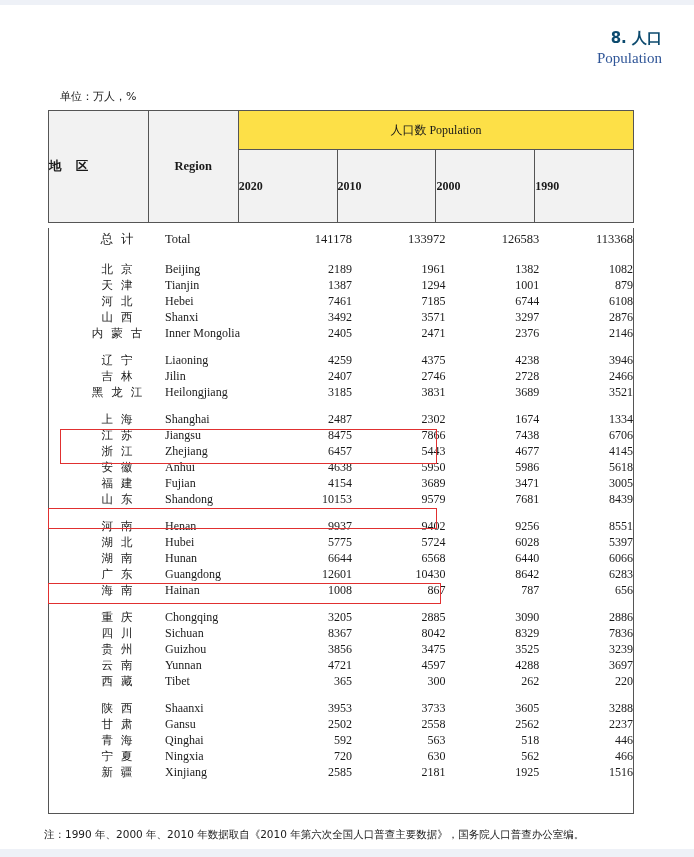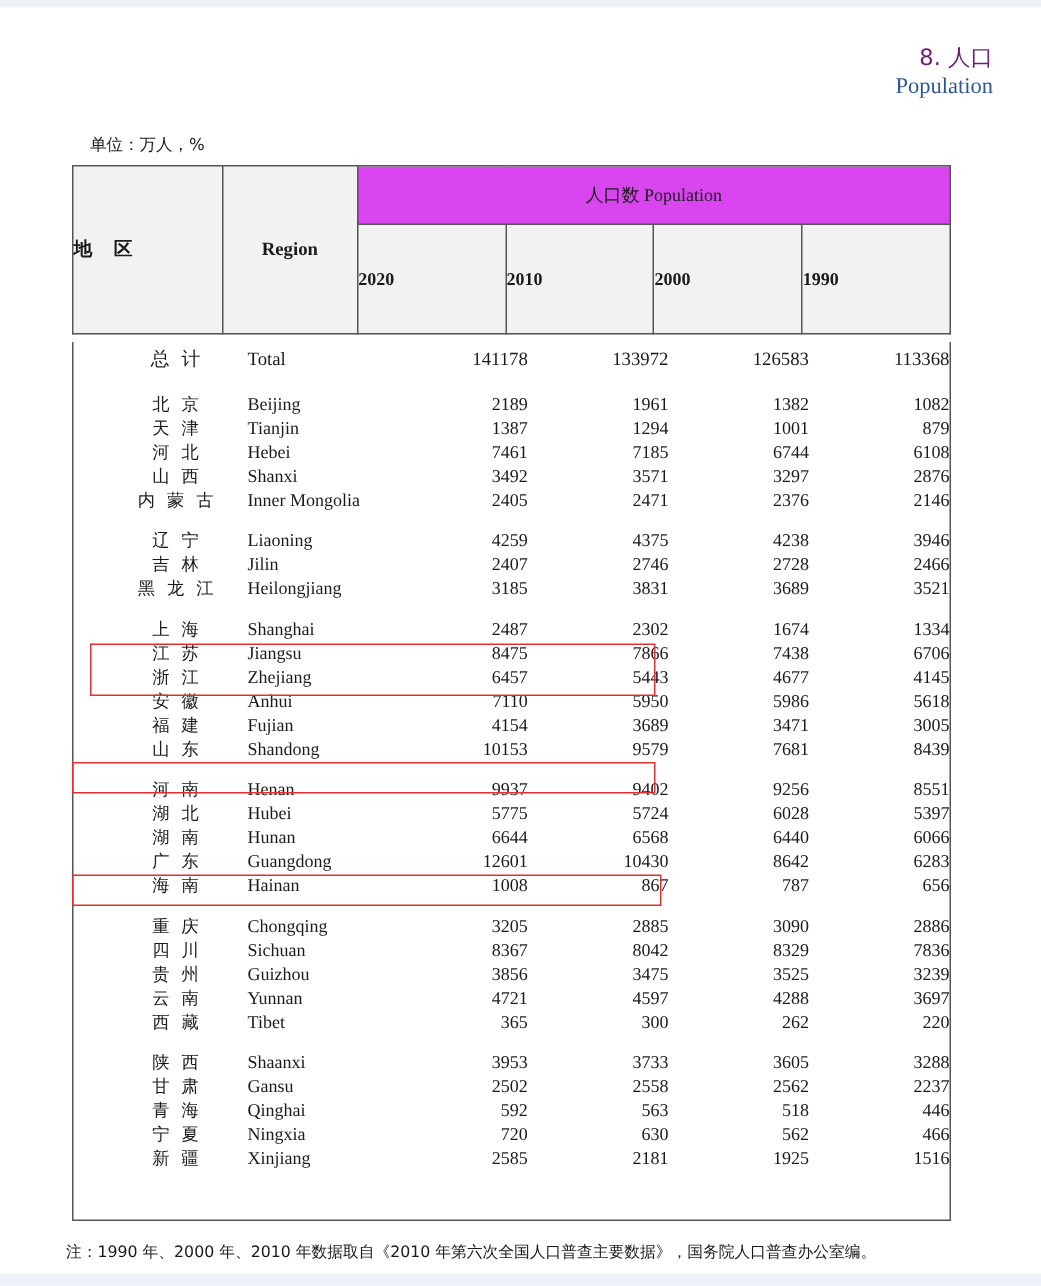--- a/index.html
+++ b/index.html
@@ -24,22 +24,22 @@
   .header-block {
     position: absolute;
     top: 28px;
     right: 32px;
     text-align: right;
     line-height: 1.35;
   }
   .header-cn {
     font-family: "DejaVu Sans", sans-serif;
     font-size: 15px;
-    color: #701a75;
-    font-weight: normal;
+    color: #0c4a6e;
+    font-weight: bold;
   }
   .header-en {
     font-family: "Liberation Serif", serif;
     font-size: 15px;
     color: #2f5597;
   }
   .unit-line {
     position: absolute;
     top: 89px;
     left: 60px;
@@ -56,21 +56,21 @@
     font-size: 11.5px;
   }
   table.main th, table.main td {
     border: 1px solid #555;
     padding: 0;
   }
   .hdr-top {
     height: 38px;
     text-align: center;
     vertical-align: middle;
-    background: #d946ef;
+    background: #fde047;
     font-family: "Liberation Serif", serif;
     font-size: 12px;
     font-weight: normal;
   }
   .hdr-pop {
     font-family: "DejaVu Sans", sans-serif;
     font-size: 12px;
   }
   .hdr-pop .en {
     font-family: "Liberation Serif", serif;
@@ -342,21 +342,21 @@
             <td class="c-cn"><span>浙江</span></td>
             <td class="c-en">Zhejiang</td>
             <td class="c-num">6457</td>
             <td class="c-num">5443</td>
             <td class="c-num">4677</td>
             <td class="c-num">4145</td>
           </tr>
           <tr>
             <td class="c-cn"><span>安徽</span></td>
             <td class="c-en">Anhui</td>
-            <td class="c-num">7110</td>
+            <td class="c-num">4638</td>
             <td class="c-num">5950</td>
             <td class="c-num">5986</td>
             <td class="c-num">5618</td>
           </tr>
           <tr>
             <td class="c-cn"><span>福建</span></td>
             <td class="c-en">Fujian</td>
             <td class="c-num">4154</td>
             <td class="c-num">3689</td>
             <td class="c-num">3471</td>

